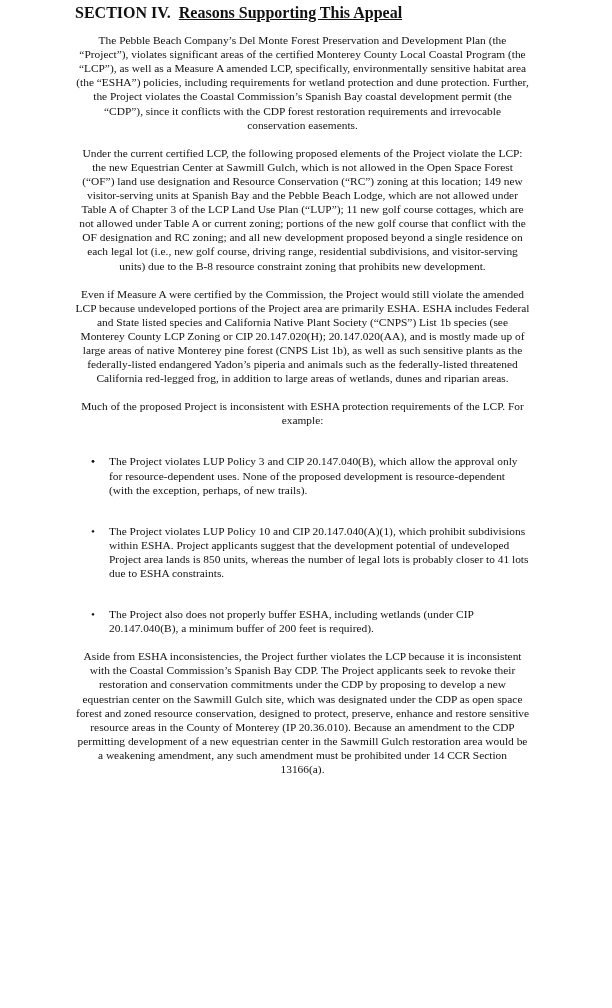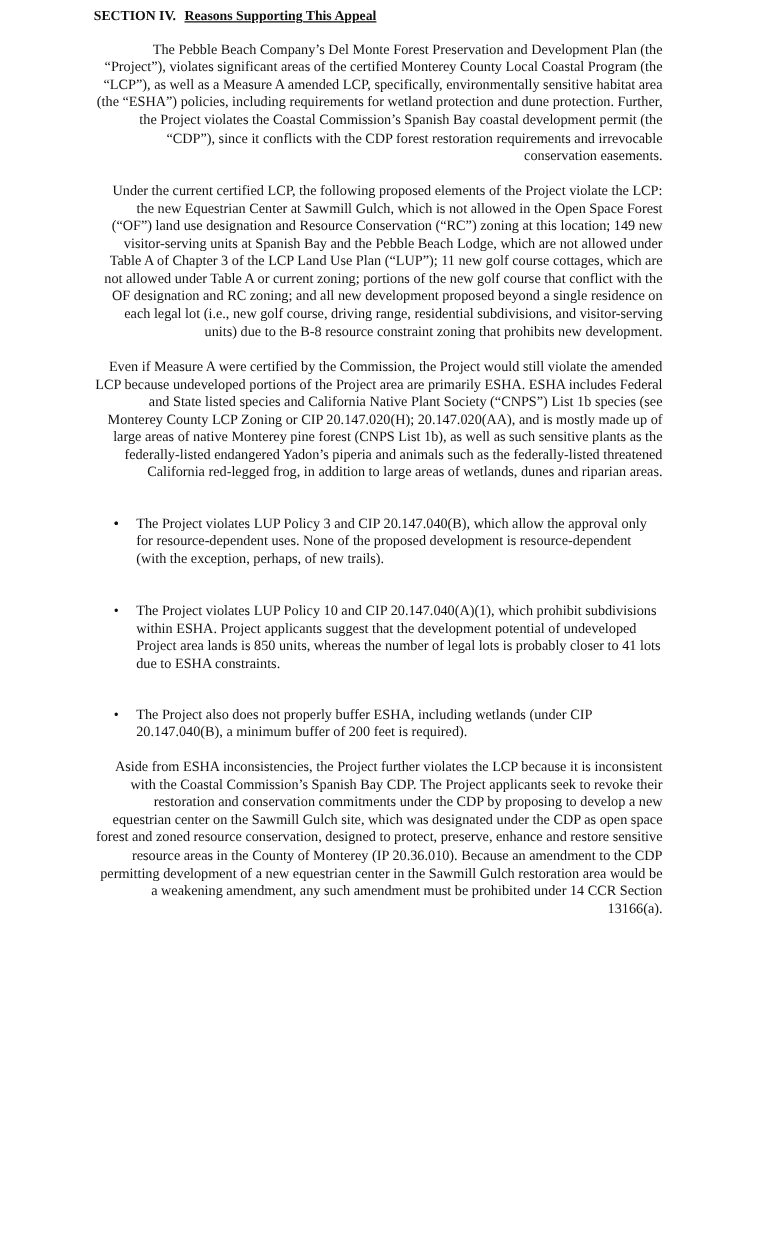--- a/index.html
+++ b/index.html
@@ -2,41 +2,42 @@
 <html><head>
 <meta charset="utf-8">
 <style>
   html, body { margin: 0; padding: 0; background: #ffffff; }
   body { width: 612px; height: 1008px; position: relative; overflow: hidden; }
   .page {
     position: absolute; left: 75px; top: 6px; width: 455px;
     font-family: "Liberation Serif", serif; font-size: 11.4px; line-height: 14.1px;
     color: #111111;
   }
-  .heading { font-weight: bold; font-size: 11px; margin: 0 0 13px 0; }
+  .heading { font-weight: bold; font-size: 16px; margin: 0 0 13px 0; }
   .heading .title { text-decoration: underline; margin-left: 4px; }
-  p { margin: 0 0 14px 0; text-align: right; }
+  p { margin: 0 0 14px 0; text-align: center; }
   ul { list-style: none; margin: 0 0 0 0; padding: 0; }
   li { position: relative; padding-left: 34px; margin: 0 0 27px 0; }
   li:last-child { margin-bottom: 14px; }
   .bullet { position: absolute; left: 16px; top: 0; }
   .gap-before-list { margin-bottom: 27px; }
 </style>
 </head>
 <body>
 
 <div class="page">
   <div class="heading">
     <span>SECTION IV.</span>
     <span class="title">Reasons Supporting This Appeal</span>
   </div>
 
   <p>The Pebble Beach Company’s Del Monte Forest Preservation and Development Plan (the “Project”), violates significant areas of the certified Monterey County Local Coastal Program (the “LCP”), as well as a Measure A amended LCP, specifically, environmentally sensitive habitat area (the “ESHA”) policies, including requirements for wetland protection and dune protection.  Further, the Project violates the Coastal Commission’s Spanish Bay coastal development permit (the “CDP”), since it conflicts with the CDP forest restoration requirements and irrevocable conservation easements.</p>
   <p>Under the current certified LCP, the following proposed elements of the Project violate the LCP:  the new Equestrian Center at Sawmill Gulch, which is not allowed in the Open Space Forest (“OF”) land use designation and Resource Conservation (“RC”) zoning at this location; 149 new visitor-serving units at Spanish Bay and the Pebble Beach Lodge, which are not allowed under Table A of Chapter 3 of the LCP Land Use Plan (“LUP”); 11 new golf course cottages, which are not allowed under Table A or current zoning; portions of the new golf course that conflict with the OF designation and RC zoning; and all new development proposed beyond a single residence on each legal lot (i.e., new golf course, driving range, residential subdivisions, and visitor-serving units) due to the B-8 resource constraint zoning that prohibits new development.</p>
   <p>Even if Measure A were certified by the Commission, the Project would still violate the amended LCP because undeveloped portions of the Project area are primarily ESHA.  ESHA includes Federal and State listed species and California Native Plant Society (“CNPS”) List 1b species (see Monterey County LCP Zoning or CIP 20.147.020(H); 20.147.020(AA), and is mostly made up of large areas of native Monterey pine forest (CNPS List 1b), as well as such sensitive plants as the federally-listed endangered Yadon’s piperia and animals such as the federally-listed threatened California red-legged frog, in addition to large areas of wetlands, dunes and riparian areas.</p>
+  <p class="gap-before-list">Much of the proposed Project is inconsistent with ESHA protection requirements of the LCP.  For example:</p>
 
   <ul>
     <li>
       <span class="bullet">•</span>
     </li>
     <li>
       <span class="bullet">•</span>
       <span>The Project violates LUP Policy 3 and CIP 20.147.040(B), which allow the approval only for resource-dependent uses.  None of the proposed development is resource-dependent (with the exception, perhaps, of new trails).</span>
     </li>
     <li>

